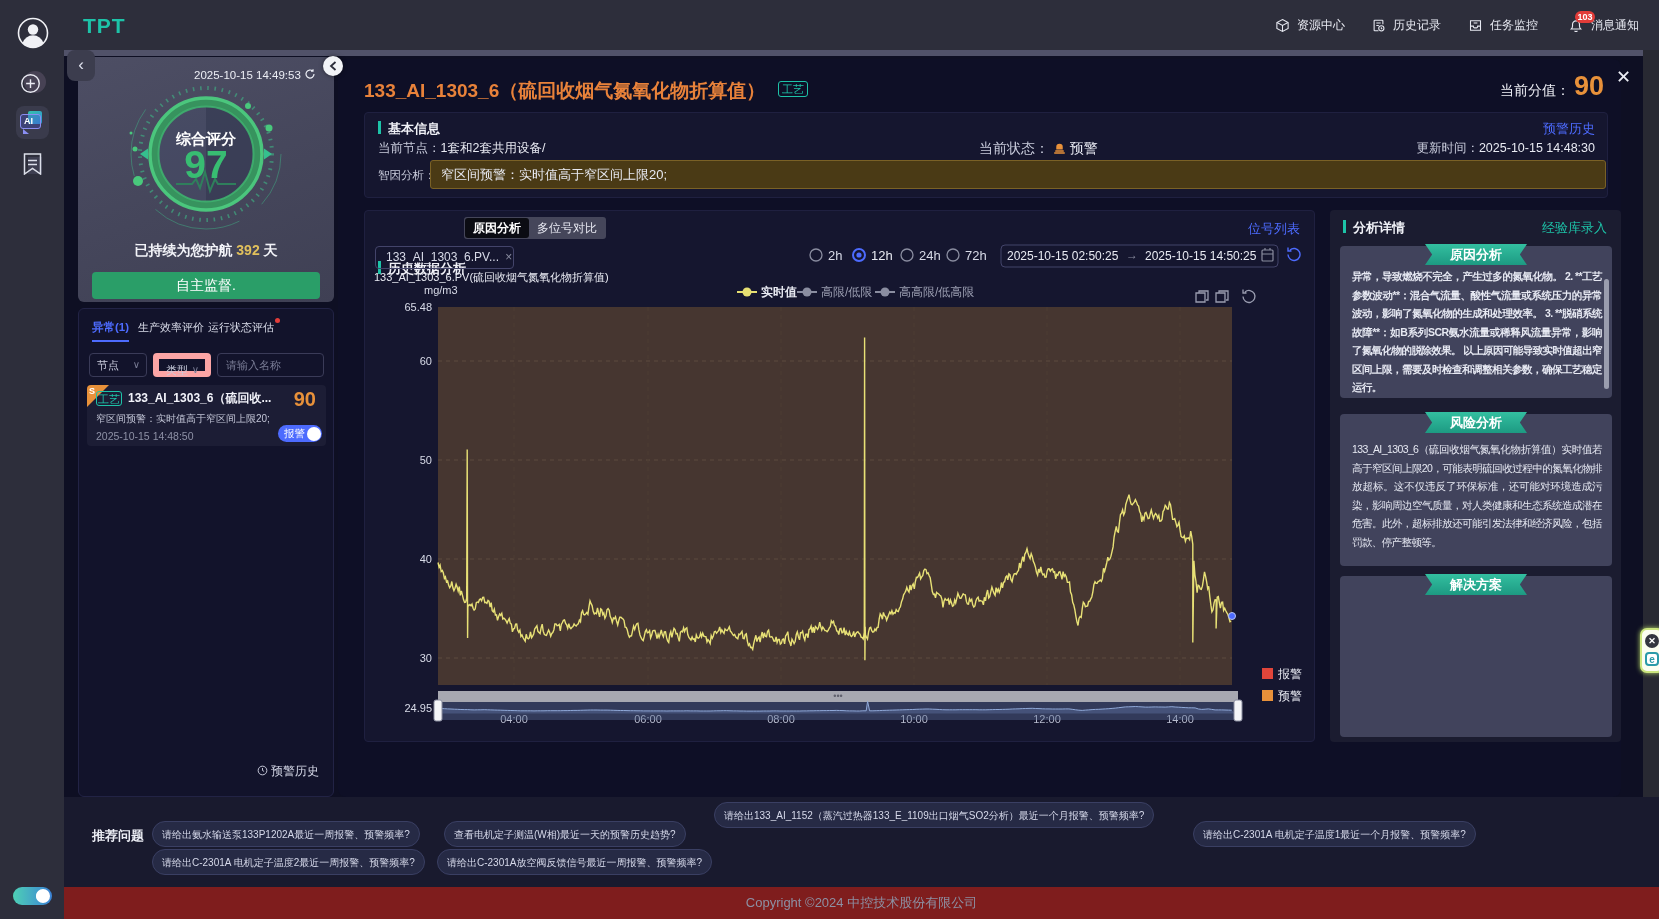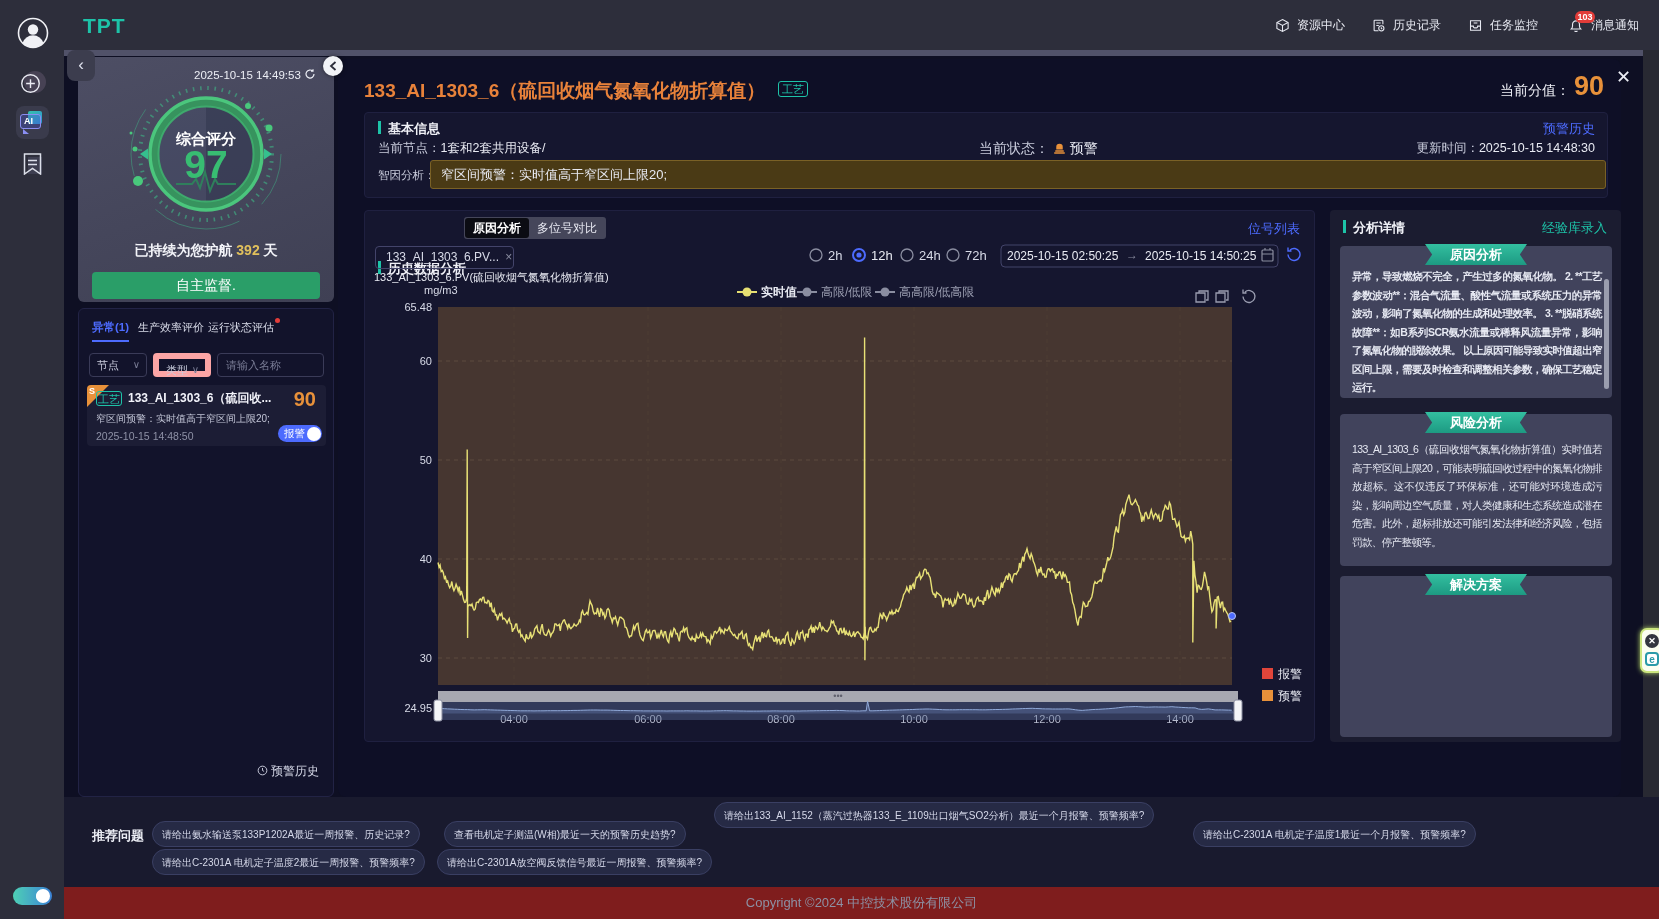--- a/index.html
+++ b/index.html
@@ -320,21 +320,21 @@
     </svg>
 </div>
 
 <div style="position:absolute; left:13px; top:887px; width:39px; height:18px; border-radius:9px; background:linear-gradient(90deg,#4ed0b5,#3b82d6);">
   <div style="position:absolute; right:2px; top:2px; width:14px; height:14px; border-radius:50%; background:#fff;"></div>
   <div style="position:absolute; right:3px; top:2px; width:10px; height:10px; border-radius:50%; background:transparent; box-shadow:-3px 2px 0 0 #fff;"></div>
 </div>
 
 <div id="bottombar"></div>
 <div style="position:absolute; left:92px; top:827px; color:#eceef5; font-size:13px; font-weight:bold;">推荐问题</div>
-<div class="pill" style="left:152px; top:821px;">请给出氨水输送泵133P1202A最近一周报警、历史记录?</div>
+<div class="pill" style="left:152px; top:821px;">请给出氨水输送泵133P1202A最近一周报警、预警频率?</div>
 <div class="pill" style="left:444px; top:821px;">查看电机定子测温(W相)最近一天的预警历史趋势?</div>
 <div class="pill" style="left:714px; top:802px;">请给出133_AI_1152（蒸汽过热器133_E_1109出口烟气SO2分析）最近一个月报警、预警频率?</div>
 <div class="pill" style="left:1193px; top:821px;">请给出C-2301A 电机定子温度1最近一个月报警、预警频率?</div>
 <div class="pill" style="left:152px; top:849px;">请给出C-2301A 电机定子温度2最近一周报警、预警频率?</div>
 <div class="pill" style="left:437px; top:849px;">请给出C-2301A放空阀反馈信号最近一周报警、预警频率?</div>
 
 <div style="position:absolute; left:17px; top:17px; width:32px; height:32px;">
   <svg width="32" height="32" viewBox="0 0 32 32">
       <circle cx="16" cy="16" r="14.5" fill="none" stroke="#f0f1f5" stroke-width="1.6"></circle>
   <circle cx="16" cy="12.5" r="5.2" fill="#f0f1f5"></circle>

